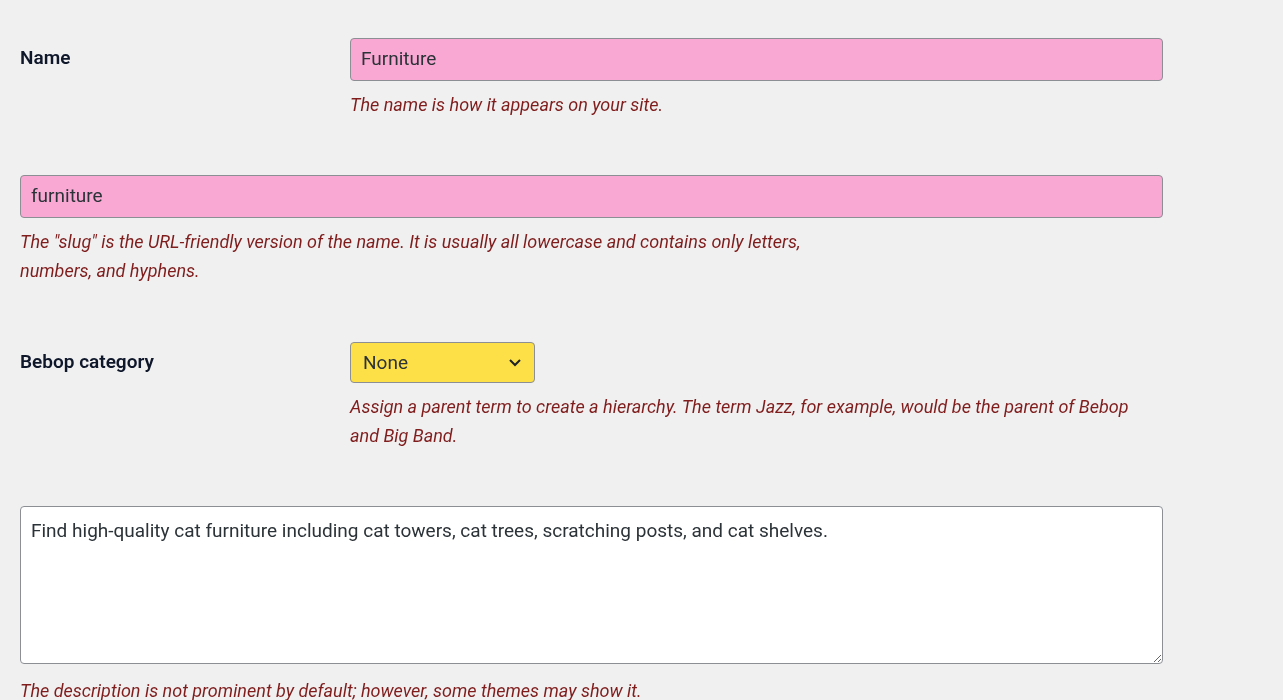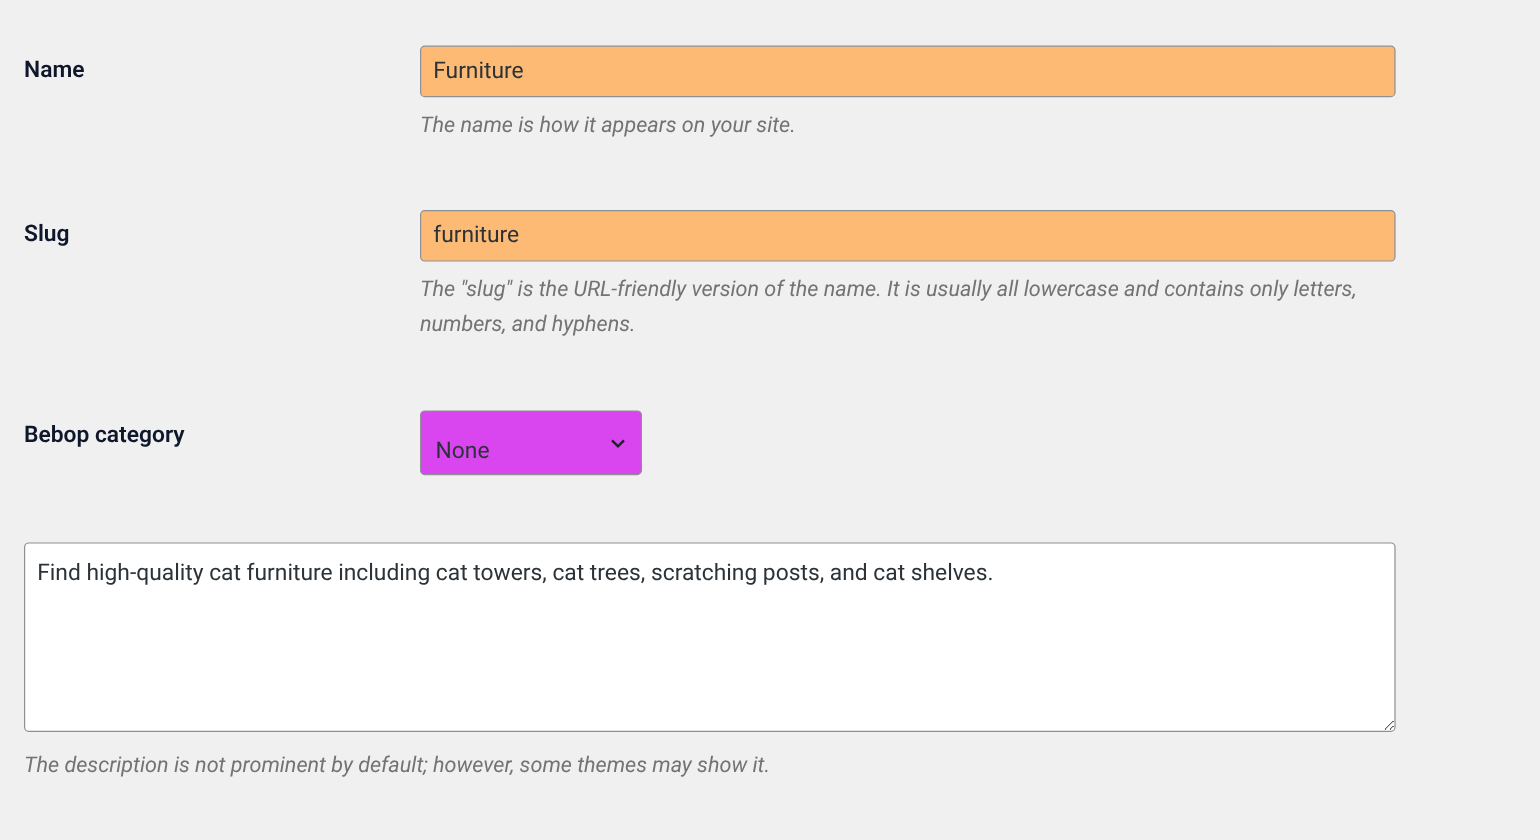--- a/index.html
+++ b/index.html
@@ -38,35 +38,35 @@
     .form-field {
       flex: 1;
       padding-right: 100px;
     }
     .text-input {
       width: 100%;
       font-size: 19px;
       padding: 8px 10px;
       border: 1px solid #8c8f94;
       border-radius: 4px;
-      background: #fdba74;
+      background: #f9a8d4;
       color: #2c3338;
       line-height: 1.3;
       font-family: inherit;
     }
     .select-wrapper {
       position: relative;
       display: inline-block;
     }
     .select-input {
       font-size: 19px;
-      padding: 21px 40px 8px 12px;
+      padding: 8px 40px 8px 12px;
       border: 1px solid #8c8f94;
       border-radius: 4px;
-      background: #d946ef;
+      background: #fde047;
       color: #2c3338;
       appearance: none;
       -webkit-appearance: none;
       cursor: pointer;
       font-family: inherit;
       min-width: 185px;
     }
     .select-chevron {
       position: absolute;
       right: 12px;
@@ -85,21 +85,21 @@
       background: #fff;
       color: #2c3338;
       font-family: inherit;
       resize: both;
       line-height: 1.5;
       height: 158px;
     }
     .description {
       font-style: italic;
       font-size: 18px;
-      color: #737373;
+      color: #7f1d1d;
       margin-top: 10px;
       line-height: 1.6;
       max-width: 810px;
     }
     .spacer {
       height: 36px;
     }
   </style>
 </head>
 <body>
@@ -110,21 +110,20 @@
     <div class="form-label">Name</div>
     <div class="form-field">
       <input type="text" class="text-input" value="Furniture" style="">
       <p class="description">The name is how it appears on your site.</p>
     </div>
   </div>
 
   <div class="spacer"></div>
 
   <div class="form-row">
-    <div class="form-label">Slug</div>
     <div class="form-field">
       <input type="text" class="text-input" value="furniture" style="">
       <p class="description">The "slug" is the URL-friendly version of the name. It is usually all lowercase and contains only letters, numbers, and hyphens.</p>
     </div>
   </div>
 
   <div class="spacer"></div>
 
   <div class="form-row">
     <div class="form-label">Bebop category</div>
@@ -132,20 +131,21 @@
       <div class="select-wrapper">
         <select class="select-input">
           <option>None</option>
         </select>
         <span class="select-chevron">
           <svg viewBox="0 0 16 16" fill="none" stroke="#1d2327" stroke-width="2">
             <path d="M3 6 L8 11 L13 6"></path>
           </svg>
         </span>
       </div>
+      <p class="description">Assign a parent term to create a hierarchy. The term Jazz, for example, would be the parent of Bebop and Big Band.</p>
     </div>
   </div>
 
   <div class="spacer"></div>
 
   <div class="form-row">
     <div class="form-field">
       <textarea class="textarea-input" style="">Find high-quality cat furniture including cat towers, cat trees, scratching posts, and cat shelves.</textarea>
       <p class="description">The description is not prominent by default; however, some themes may show it.</p>
     </div>

